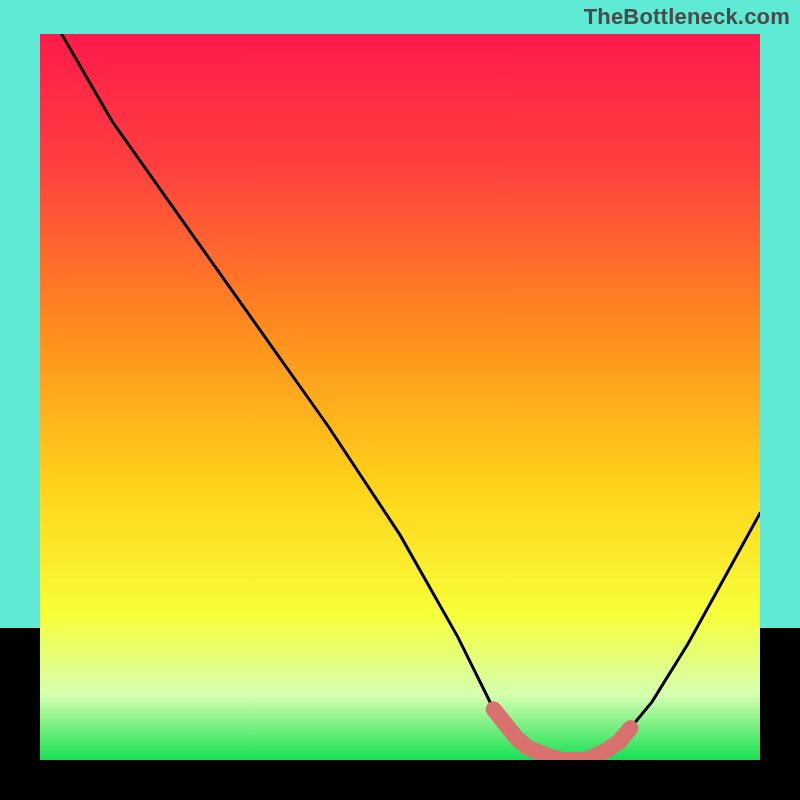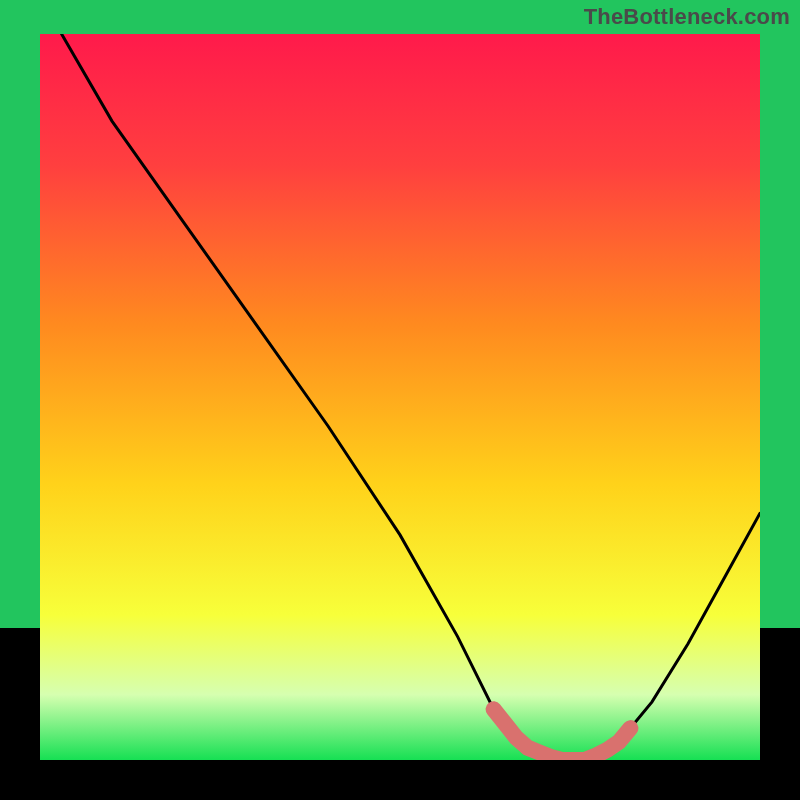--- a/index.html
+++ b/index.html
@@ -8,21 +8,21 @@
     width: 800px;
     height: 800px;
     background: #000;
     font-family: Arial, Helvetica, sans-serif;
     overflow: hidden;
   }
   .frame {
     position: relative;
     width: 800px;
     height: 628px;
-    background: #22c55e;
+    background: #5eead4;
   }
   .attribution {
     position: absolute;
     top: 4px;
     right: 10px;
     color: #4a4a4a;
     font-size: 22px;
     font-weight: 600;
     letter-spacing: 0.2px;
     z-index: 3;

